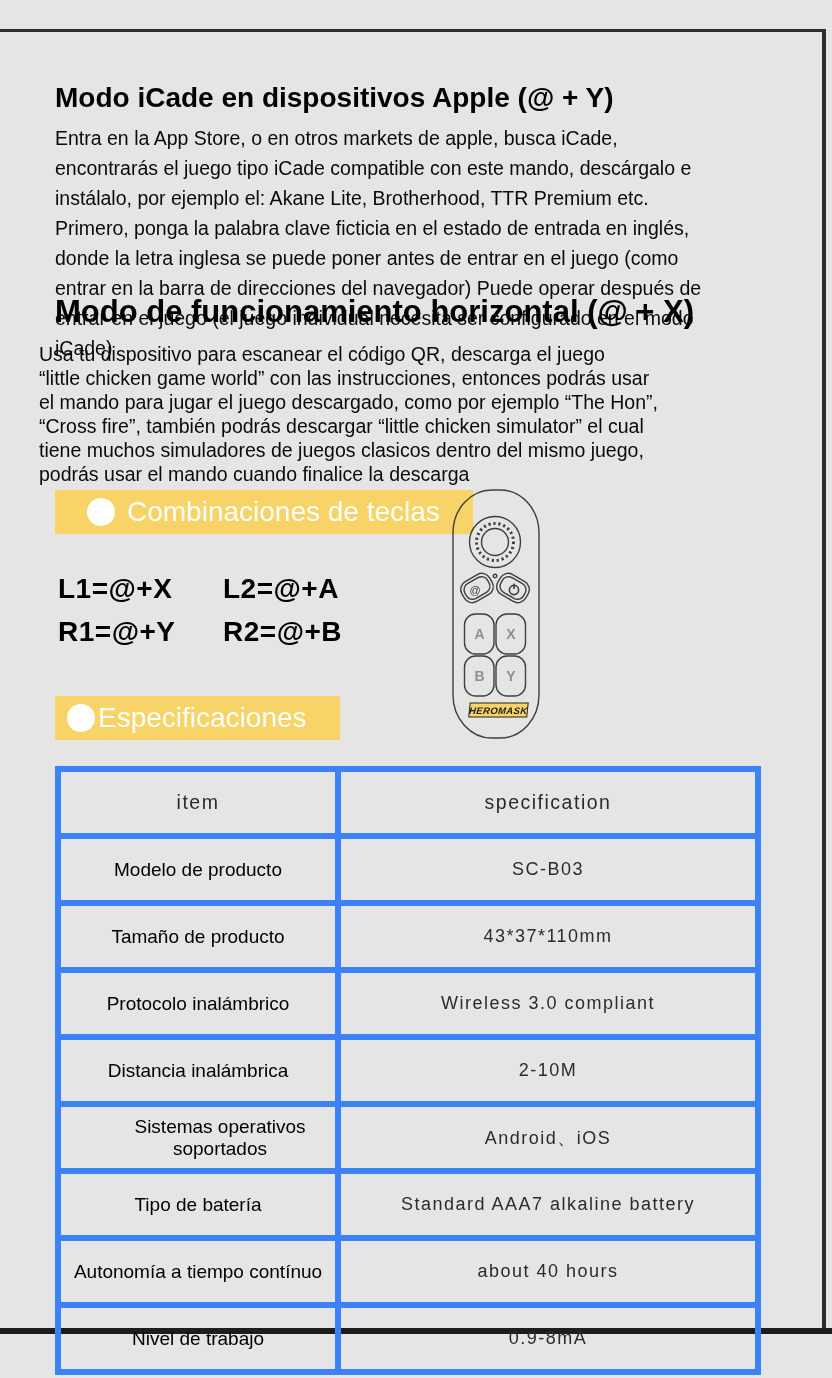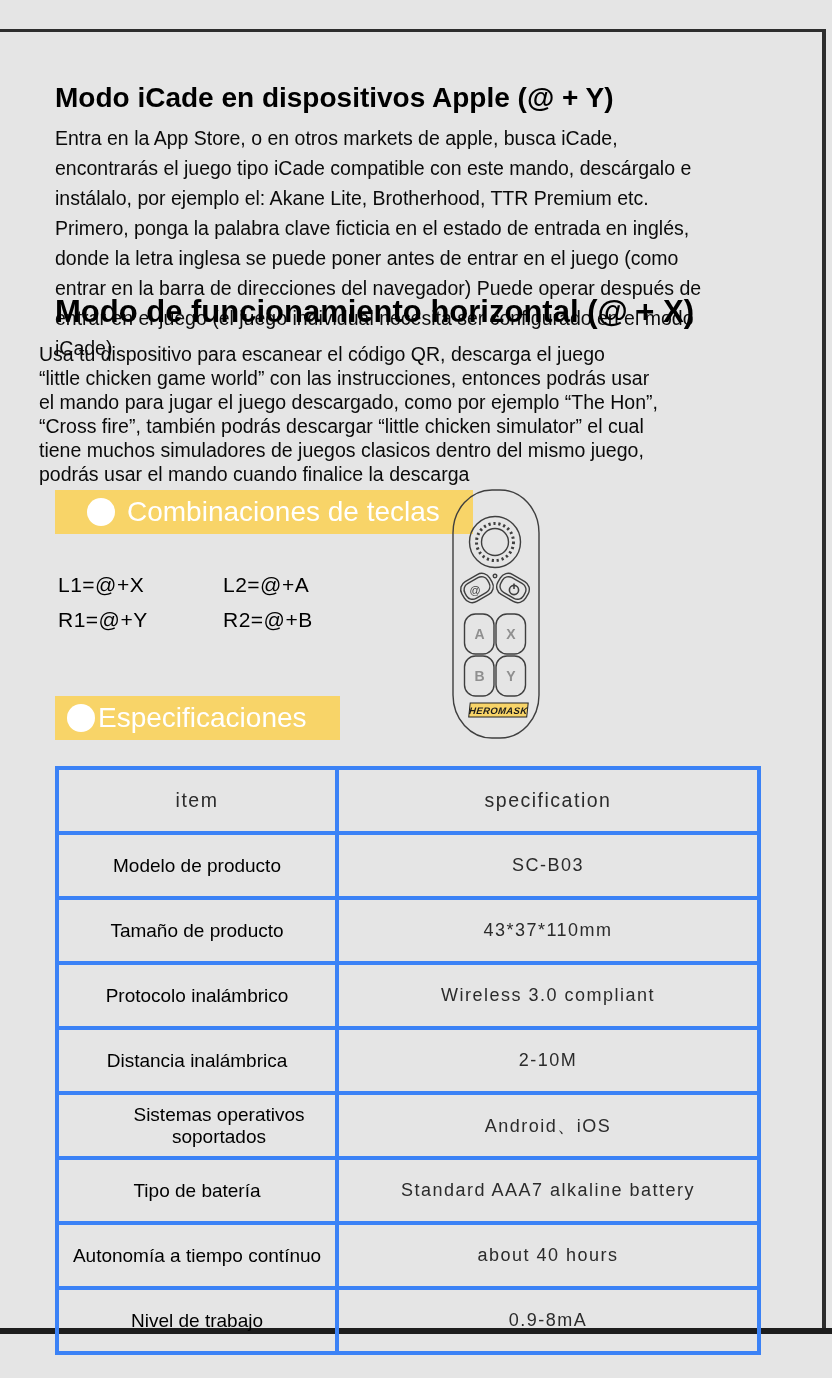--- a/index.html
+++ b/index.html
@@ -20,30 +20,30 @@
   .banner { position:absolute; background:var(--yellow,#F8D468); color:#fff;
             display:flex; align-items:center; height:44px; }
   .banner1 { left:55px; top:490px; width:386px; padding-left:32px; font-size:28px; }
   .banner2 { left:55px; top:696px; width:273px; padding-left:12px; font-size:28px; }
   .bullet { width:28px; height:28px; border-radius:50%; background:#fff; flex:0 0 auto; }
   .banner1 .bullet { margin-right:12px; }
   .banner2 .bullet { margin-right:3px; }
 
   .combos { position:absolute; left:58px; top:573px; display:grid;
             grid-template-columns:165px auto; row-gap:11px;
-            font-size:21px; font-weight:normal; letter-spacing:0.5px; }
+            font-size:28px; font-weight:bold; letter-spacing:0.5px; }
 
   .controller { position:absolute; left:448px; top:486px; }
   .controller .ln { fill:none; stroke:#3f3f3f; stroke-width:1.4; }
   .controller .btn-letter { font-family:"Liberation Sans",sans-serif; font-size:14px;
             font-weight:bold; fill:#8f8f8f; text-anchor:middle; }
 
   table.spec-table { position:absolute; left:55px; top:766px; width:706px;
             border-collapse:collapse; table-layout:fixed; }
-  .spec-table td { border:4px solid #3b82f6; height:57px; text-align:center;
+  .spec-table td { border:6px solid #3b82f6; height:57px; text-align:center;
             vertical-align:middle; padding:2px 4px; }
   .td-item  { font-size:19px; color:#000; }
   .td-value { font-size:18px; color:#2b2b2b; letter-spacing:1.5px; }
   .td-head  { font-size:19.5px; color:#2b2b2b; letter-spacing:1.5px; }
   .align-left { text-align:right; padding-left:48px !important; white-space:pre-line; }
 </style>
 </head>
 <body>
 
 <div class="page">

